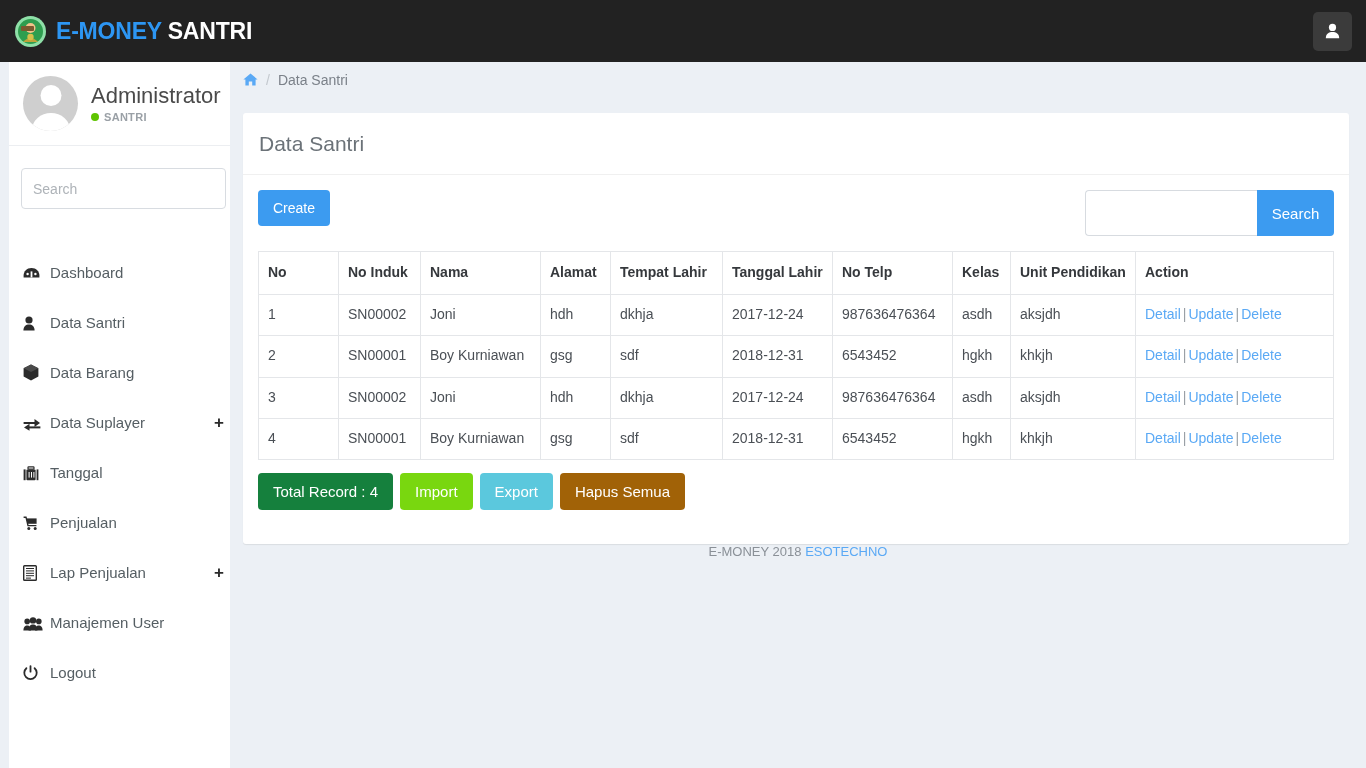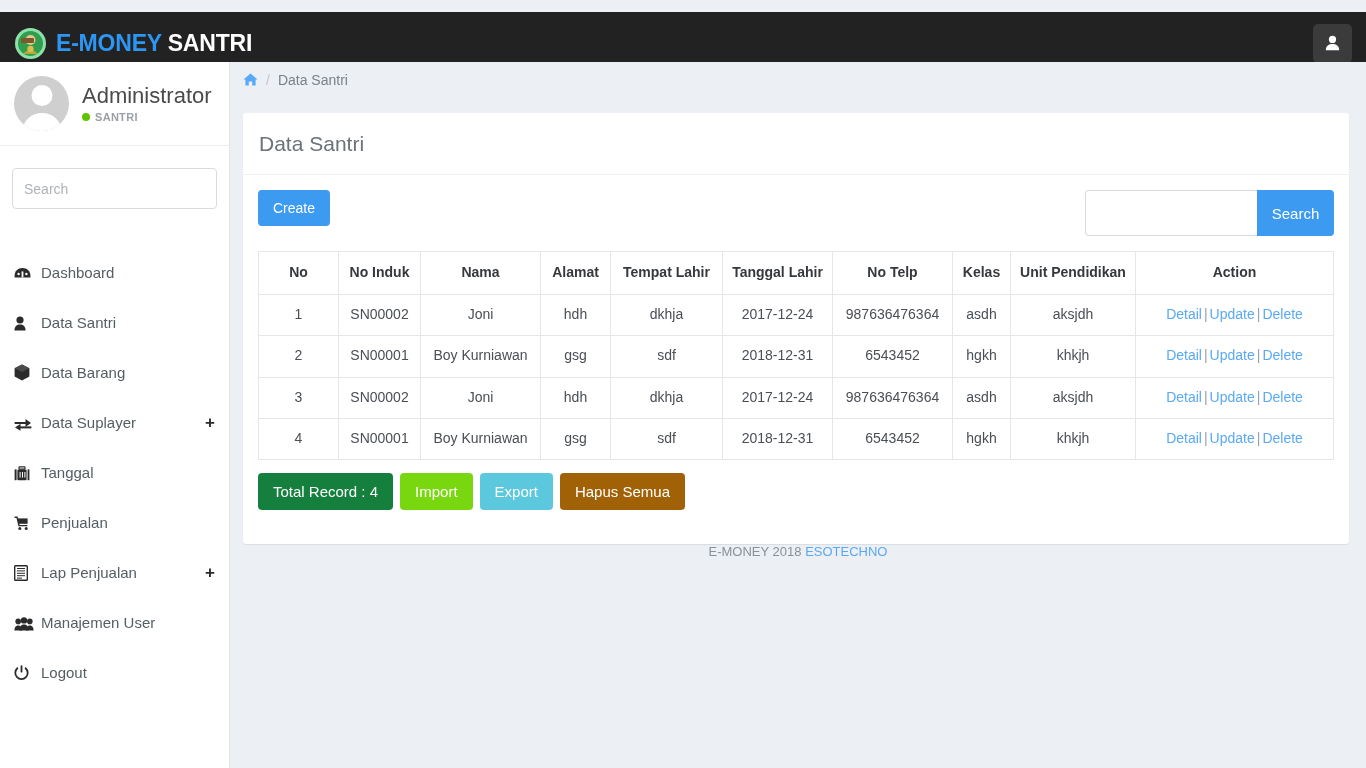--- a/index.html
+++ b/index.html
@@ -6,21 +6,21 @@
   html, body {
     margin: 0; padding: 0;
     width: 1366px; height: 768px;
     font-family: "Liberation Sans", sans-serif;
     background: #ecf0f5;
     overflow: hidden;
   }
 
   
   .navbar {
-    position: absolute; top: 12px; left: 0;
+    position: absolute; top: 0; left: 0;
     width: 1366px; height: 62px;
     background: #222222;
     display: flex; align-items: center;
   }
   .brand {
     width: 230px; height: 62px;
     display: flex; align-items: center; gap: 9px;
     padding-left: 14px;
   }
   .brand-logo { width: 33px; height: 33px; flex: 0 0 33px; }
@@ -36,21 +36,21 @@
   }
   .user-btn {
     width: 39px; height: 39px; border-radius: 5px;
     background: #3b3b3b;
     display: flex; align-items: center; justify-content: center;
     cursor: pointer;
   }
 
   
   .sidebar {
-    position: absolute; top: 62px; left: 0;
+    position: absolute; top: 62px; left: 9px;
     width: 230px; height: 706px;
     background: #ffffff;
     border-right: 1px solid #e3e6ea;
   }
   .user-panel {
     height: 84px;
     display: flex; align-items: center;
     padding: 0 0 0 14px;
     border-bottom: 1px solid #eceef1;
   }
@@ -168,21 +168,21 @@
     background: #3c9bf0; border-radius: 0 4px 4px 0;
     width: 77px; height: 46px; font-size: 15px;
   }
 
   table.data {
     width: 100%; border-collapse: collapse;
     font-size: 14px;
   }
   table.data th, table.data td {
     border: 1px solid #e4e6e9;
-    text-align: center; vertical-align: top;
+    text-align: left; vertical-align: top;
   }
   table.data th {
     padding: 11px 9px 12px 9px;
     font-weight: bold; color: #35383c; line-height: 1.35;
   }
   table.data td {
     padding: 10px 9px 11px 9px;
     color: #4a4f55; line-height: 1.38;
   }
   table.data td.action a { color: #5aa9f5; text-decoration: none; }

